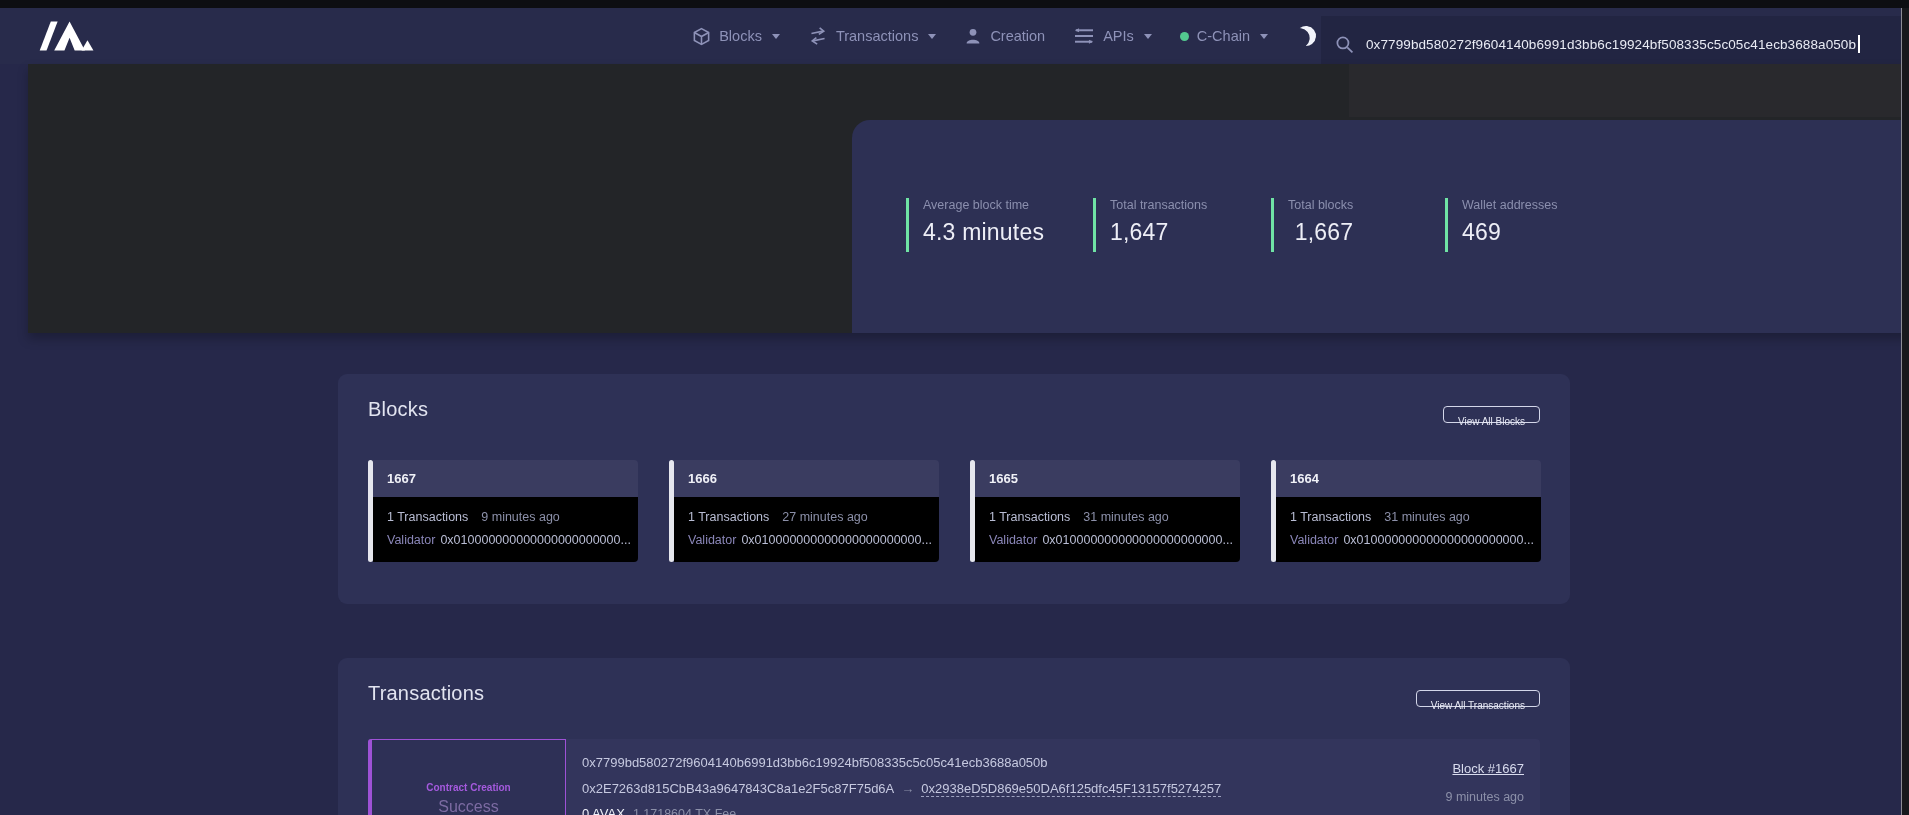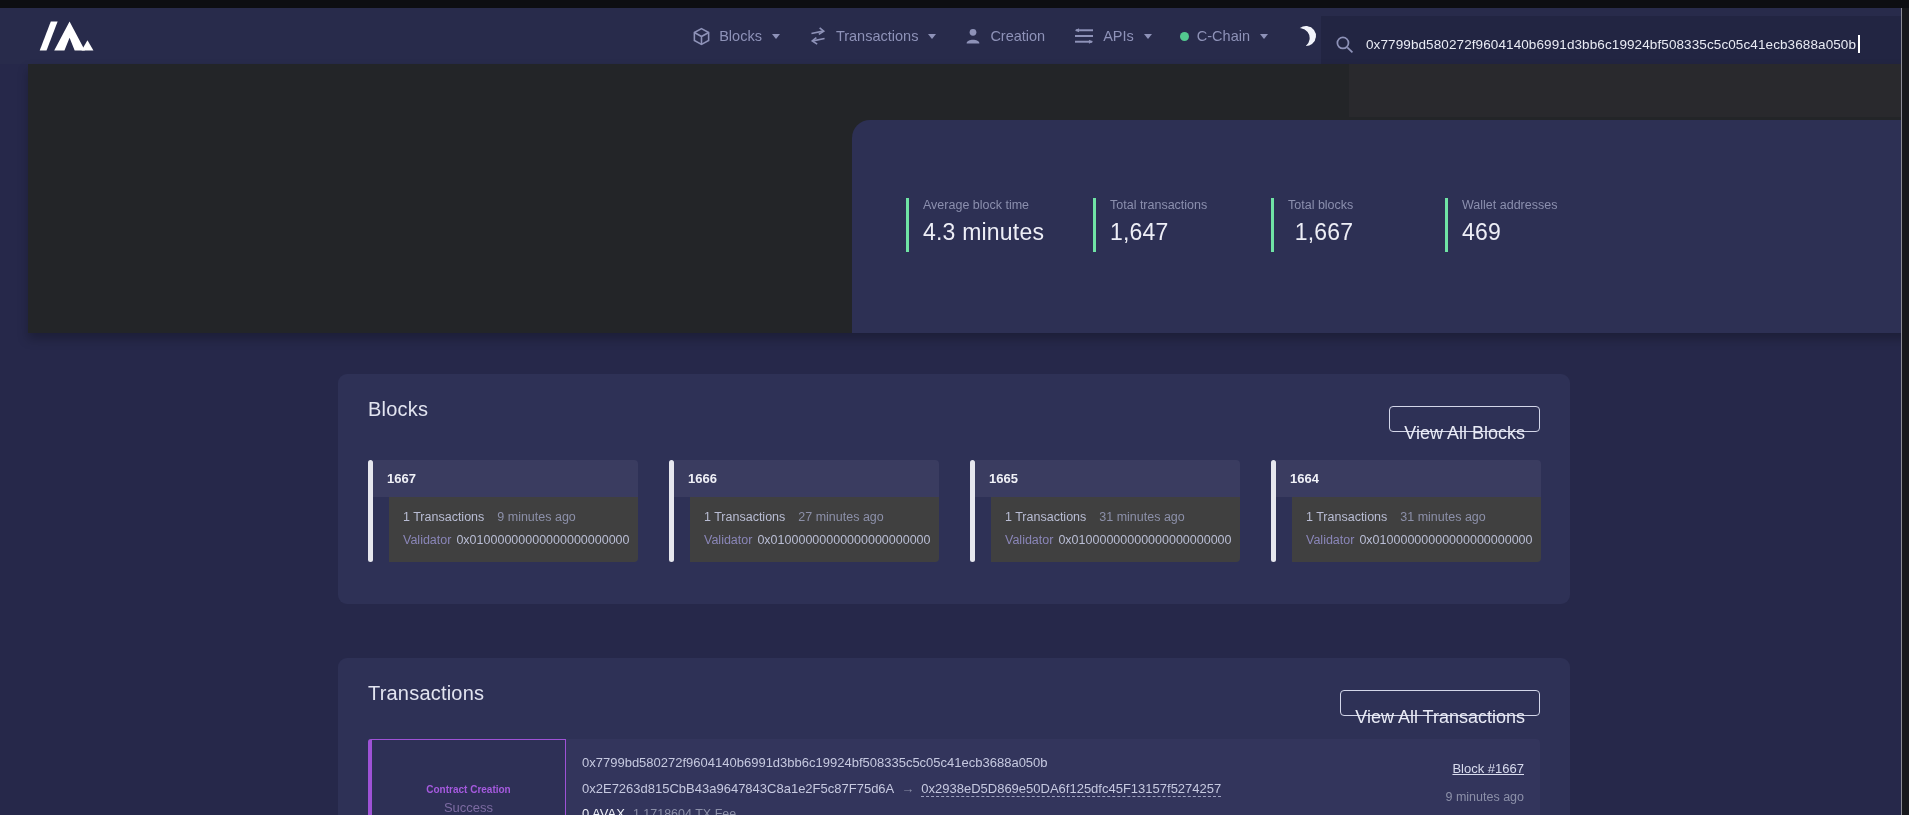--- a/index.html
+++ b/index.html
@@ -35,39 +35,39 @@
   .stat { position:absolute; top:78px; border-left:3px solid #6fe3a5; padding-left:14px; height:54px; }
   .stat .lbl { color:#8b8fae; font-size:12.5px; }
   .stat .val { color:#edeef6; font-size:23px; margin-top:7px; letter-spacing:.2px; }
   .stat1 { left:54px; } .stat2 { left:241px; } .stat3 { left:419px;text-align:right; } .stat4 { left:593px; }
 
   
   .panel { position:absolute; left:338px; width:1232px; background:#2e3156; border-radius:9px; }
   .panel-blocks { top:374px; height:230px; }
   .panel-transactions { top:658px; height:210px; }
   .panel-title { position:absolute; left:30px; top:24px; color:#e2e4f0; font-size:20px; letter-spacing:.2px; }
-  .view-all-btn { position:absolute; right:30px; top:32px; background:transparent; border:1px solid #d3d6e9; border-radius:4px; color:#e8eaf5; font-size:18px; font-family:"Liberation Sans",sans-serif; padding:12px 14px; height:17px; line-height:29px; cursor:pointer; }
+  .view-all-btn { position:absolute; right:30px; top:32px; background:transparent; border:1px solid #d3d6e9; border-radius:4px; color:#e8eaf5; font-size:10px; font-family:"Liberation Sans",sans-serif; padding:0 14px; height:17px; line-height:29px; cursor:pointer; }
 
   
   .cards { position:absolute; left:30px; top:86px; display:flex; gap:31px; }
   .bcard { position:relative; width:270px; height:102px; cursor:pointer; }
   .bcard .bar { position:absolute; left:0; top:0; bottom:0; width:5px; background:#e6e7ee; border-radius:3px; }
   .bcard .bc-top { margin-left:5px; height:37px; background:#3a3c60; border-top-right-radius:4px; display:flex; align-items:center; padding-left:14px; }
   .bcard .bc-num { color:#f0f1f7; font-size:13px; font-weight:bold; }
-  .bcard .bc-body { margin-left:21px; height:65px; background:#404040; border-bottom-right-radius:4px; padding:13px 8px 0 14px; overflow:hidden; }
+  .bcard .bc-body { margin-left:5px; height:65px; background:#000000; border-bottom-right-radius:4px; padding:13px 8px 0 14px; overflow:hidden; }
   .bc-line1 { display:flex; gap:13px; font-size:12.5px; }
   .bc-tx { color:#b9bdd4; } .bc-time { color:#8c90a9; }
   .bc-line2 { margin-top:9px; font-size:12.5px; white-space:nowrap; overflow:hidden; }
   .bc-vlabel { color:#8a86b8; margin-right:5px; } .bc-vaddr { color:#b9bdd4; }
 
   
   .tx-row { position:absolute; left:30px; right:30px; top:81px; height:120px; background:#33355c; border-radius:4px; }
   .tx-status-box { position:absolute; left:0; top:0; bottom:0; width:198px; background:#2e3056; border:1px solid #9e52d6; border-left:4px solid #9e52d6; border-radius:3px 0 0 3px; display:flex; flex-direction:column; align-items:center; justify-content:center; }
   .tx-type { color:#a55ade; font-size:10px; font-weight:bold; }
-  .tx-status { color:#7c6ba2; font-size:13px; margin-top:5px; }
+  .tx-status { color:#7c6ba2; font-size:16px; margin-top:5px; }
   .tx-main { position:absolute; left:214px; top:16px; font-size:13px; }
   .tx-hash { color:#c6c9e0; white-space:nowrap; }
   .tx-addr-line { margin-top:11px; color:#c6c9e0; white-space:nowrap; }
   .tx-arrow { color:#8c90a9; margin:0 7px; }
   .tx-to { color:#c6c9e0; border-bottom:1px dashed #9fa3c0; cursor:pointer; }
   .tx-amount-line { margin-top:10px; display:flex; align-items:baseline; gap:8px; }
   .tx-amount { color:#eef0f8; font-size:13px; }
   .tx-fee { color:#8c90a9; font-size:12.5px; }
   .tx-meta { position:absolute; right:16px; top:22px; text-align:right; }
   .tx-block { color:#d9dcee; font-size:13px;text-decoration:underline; }

